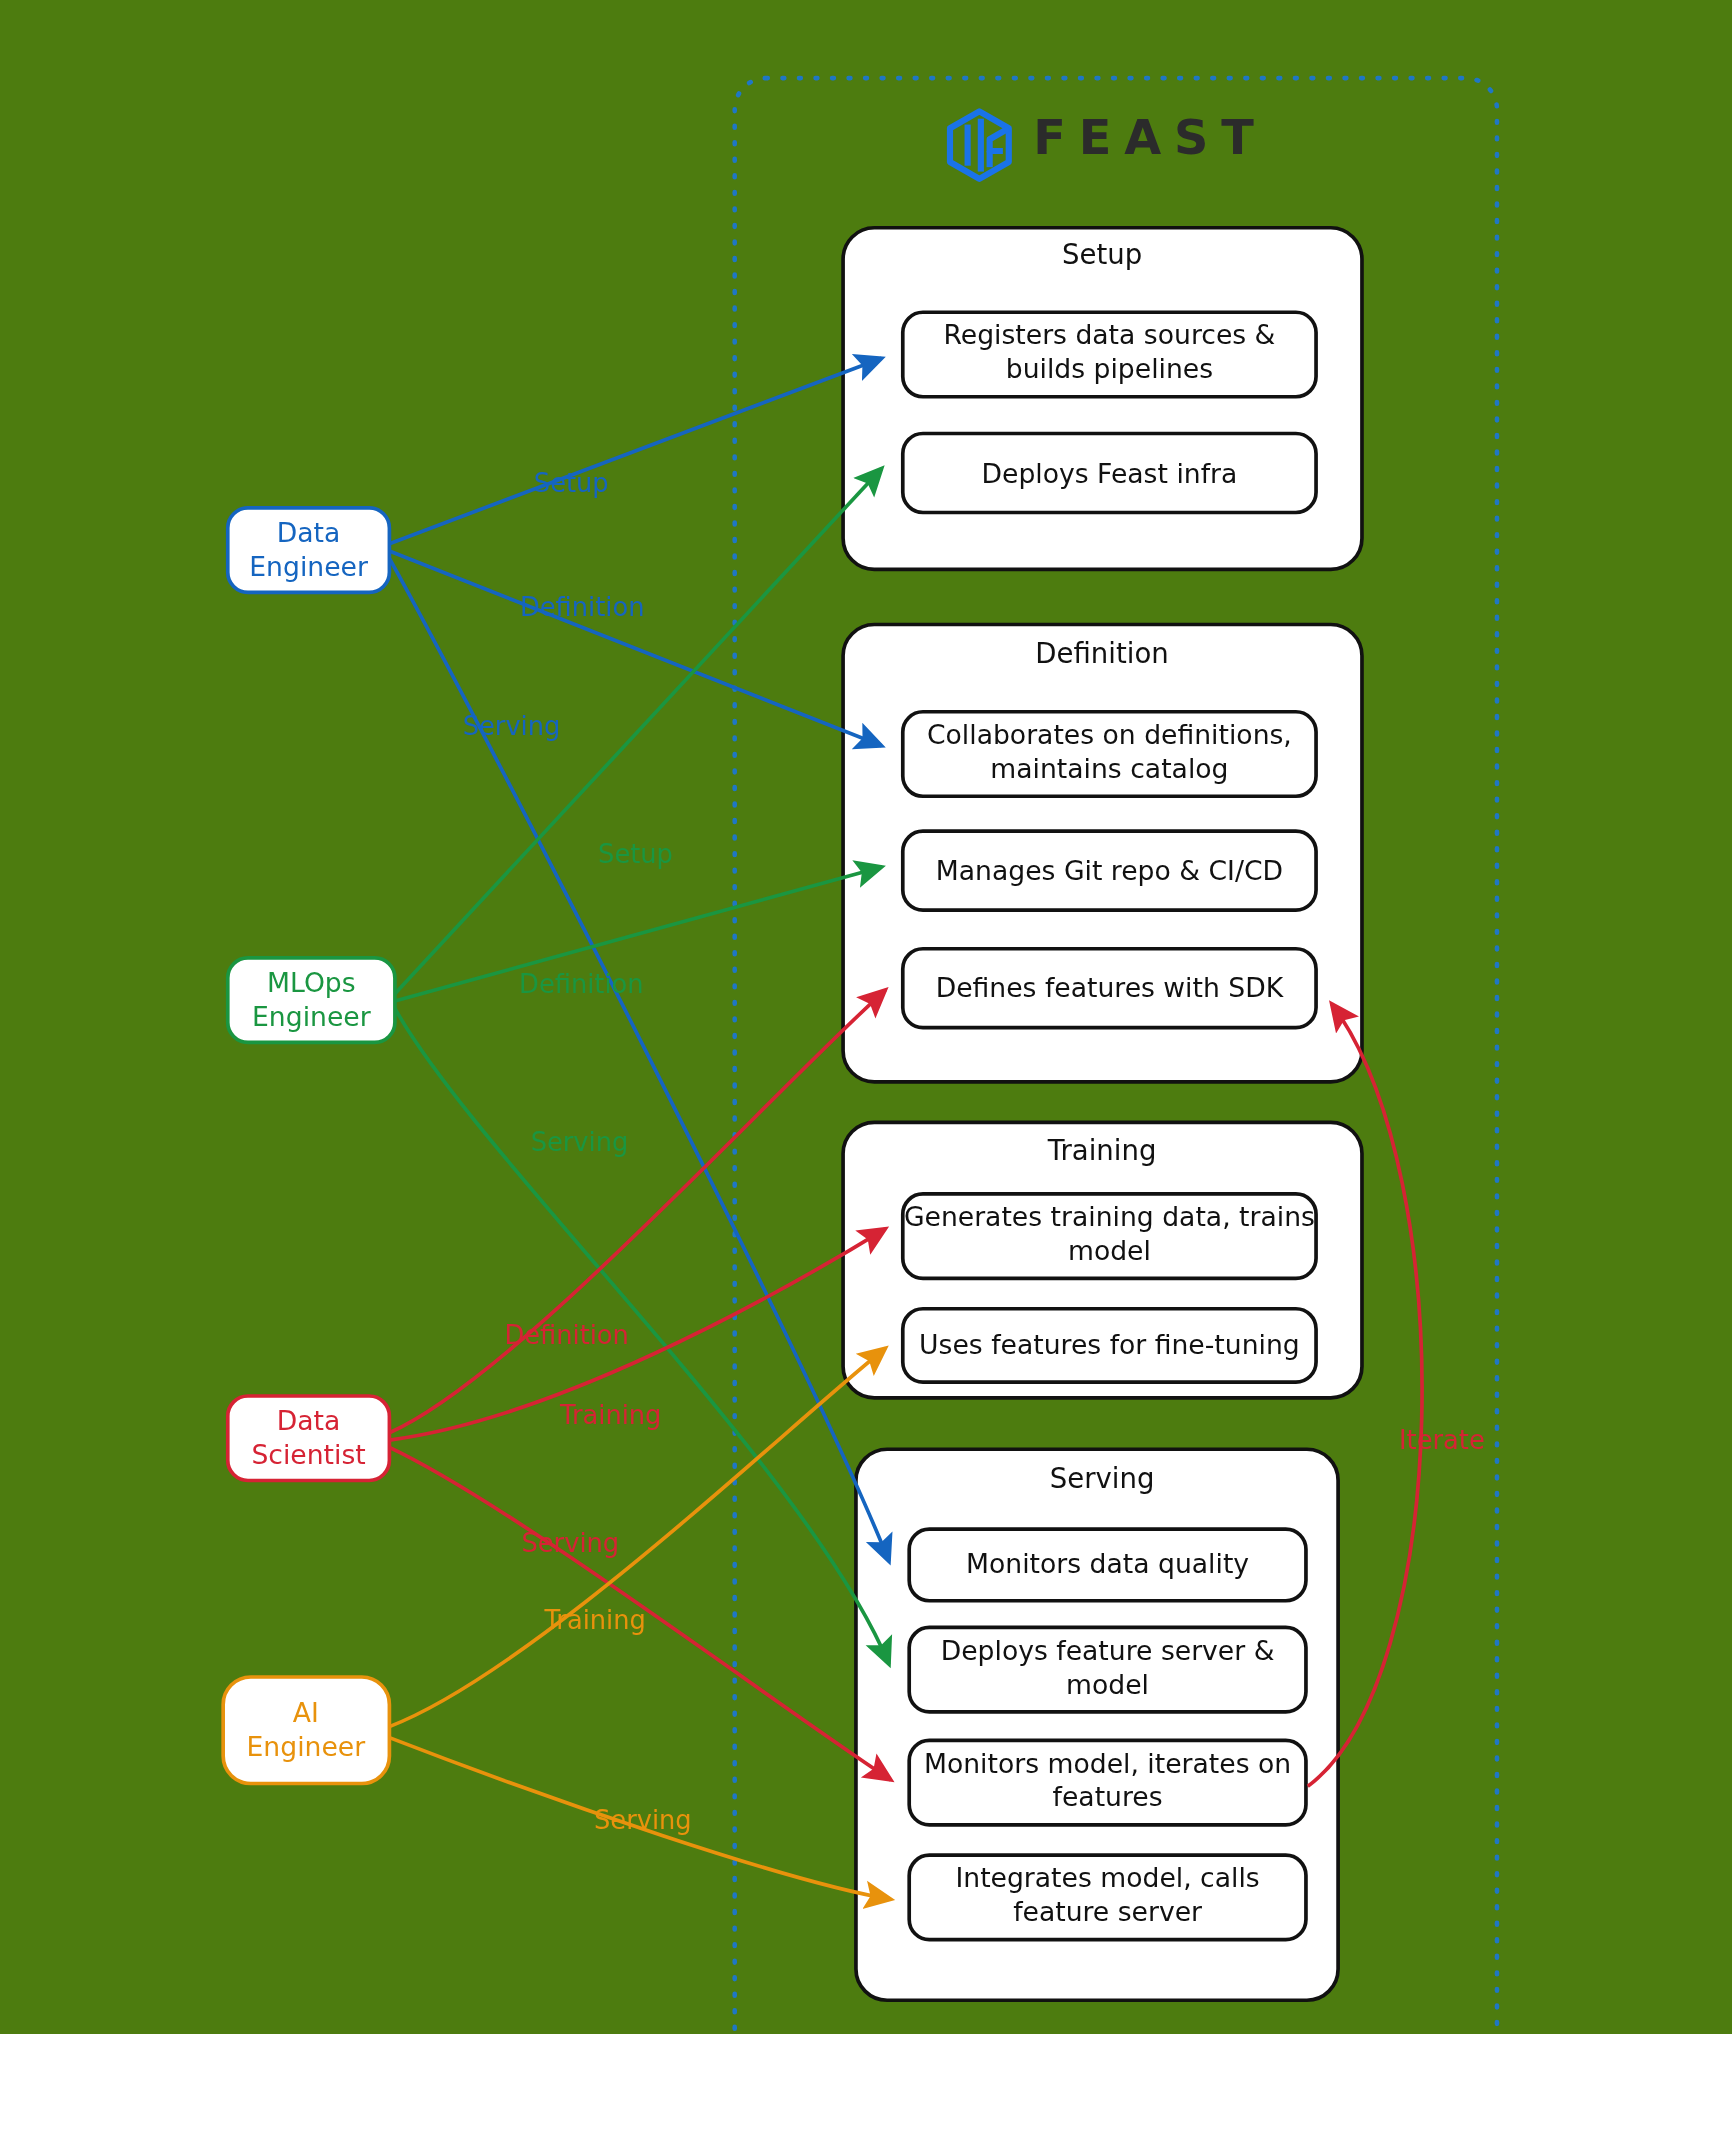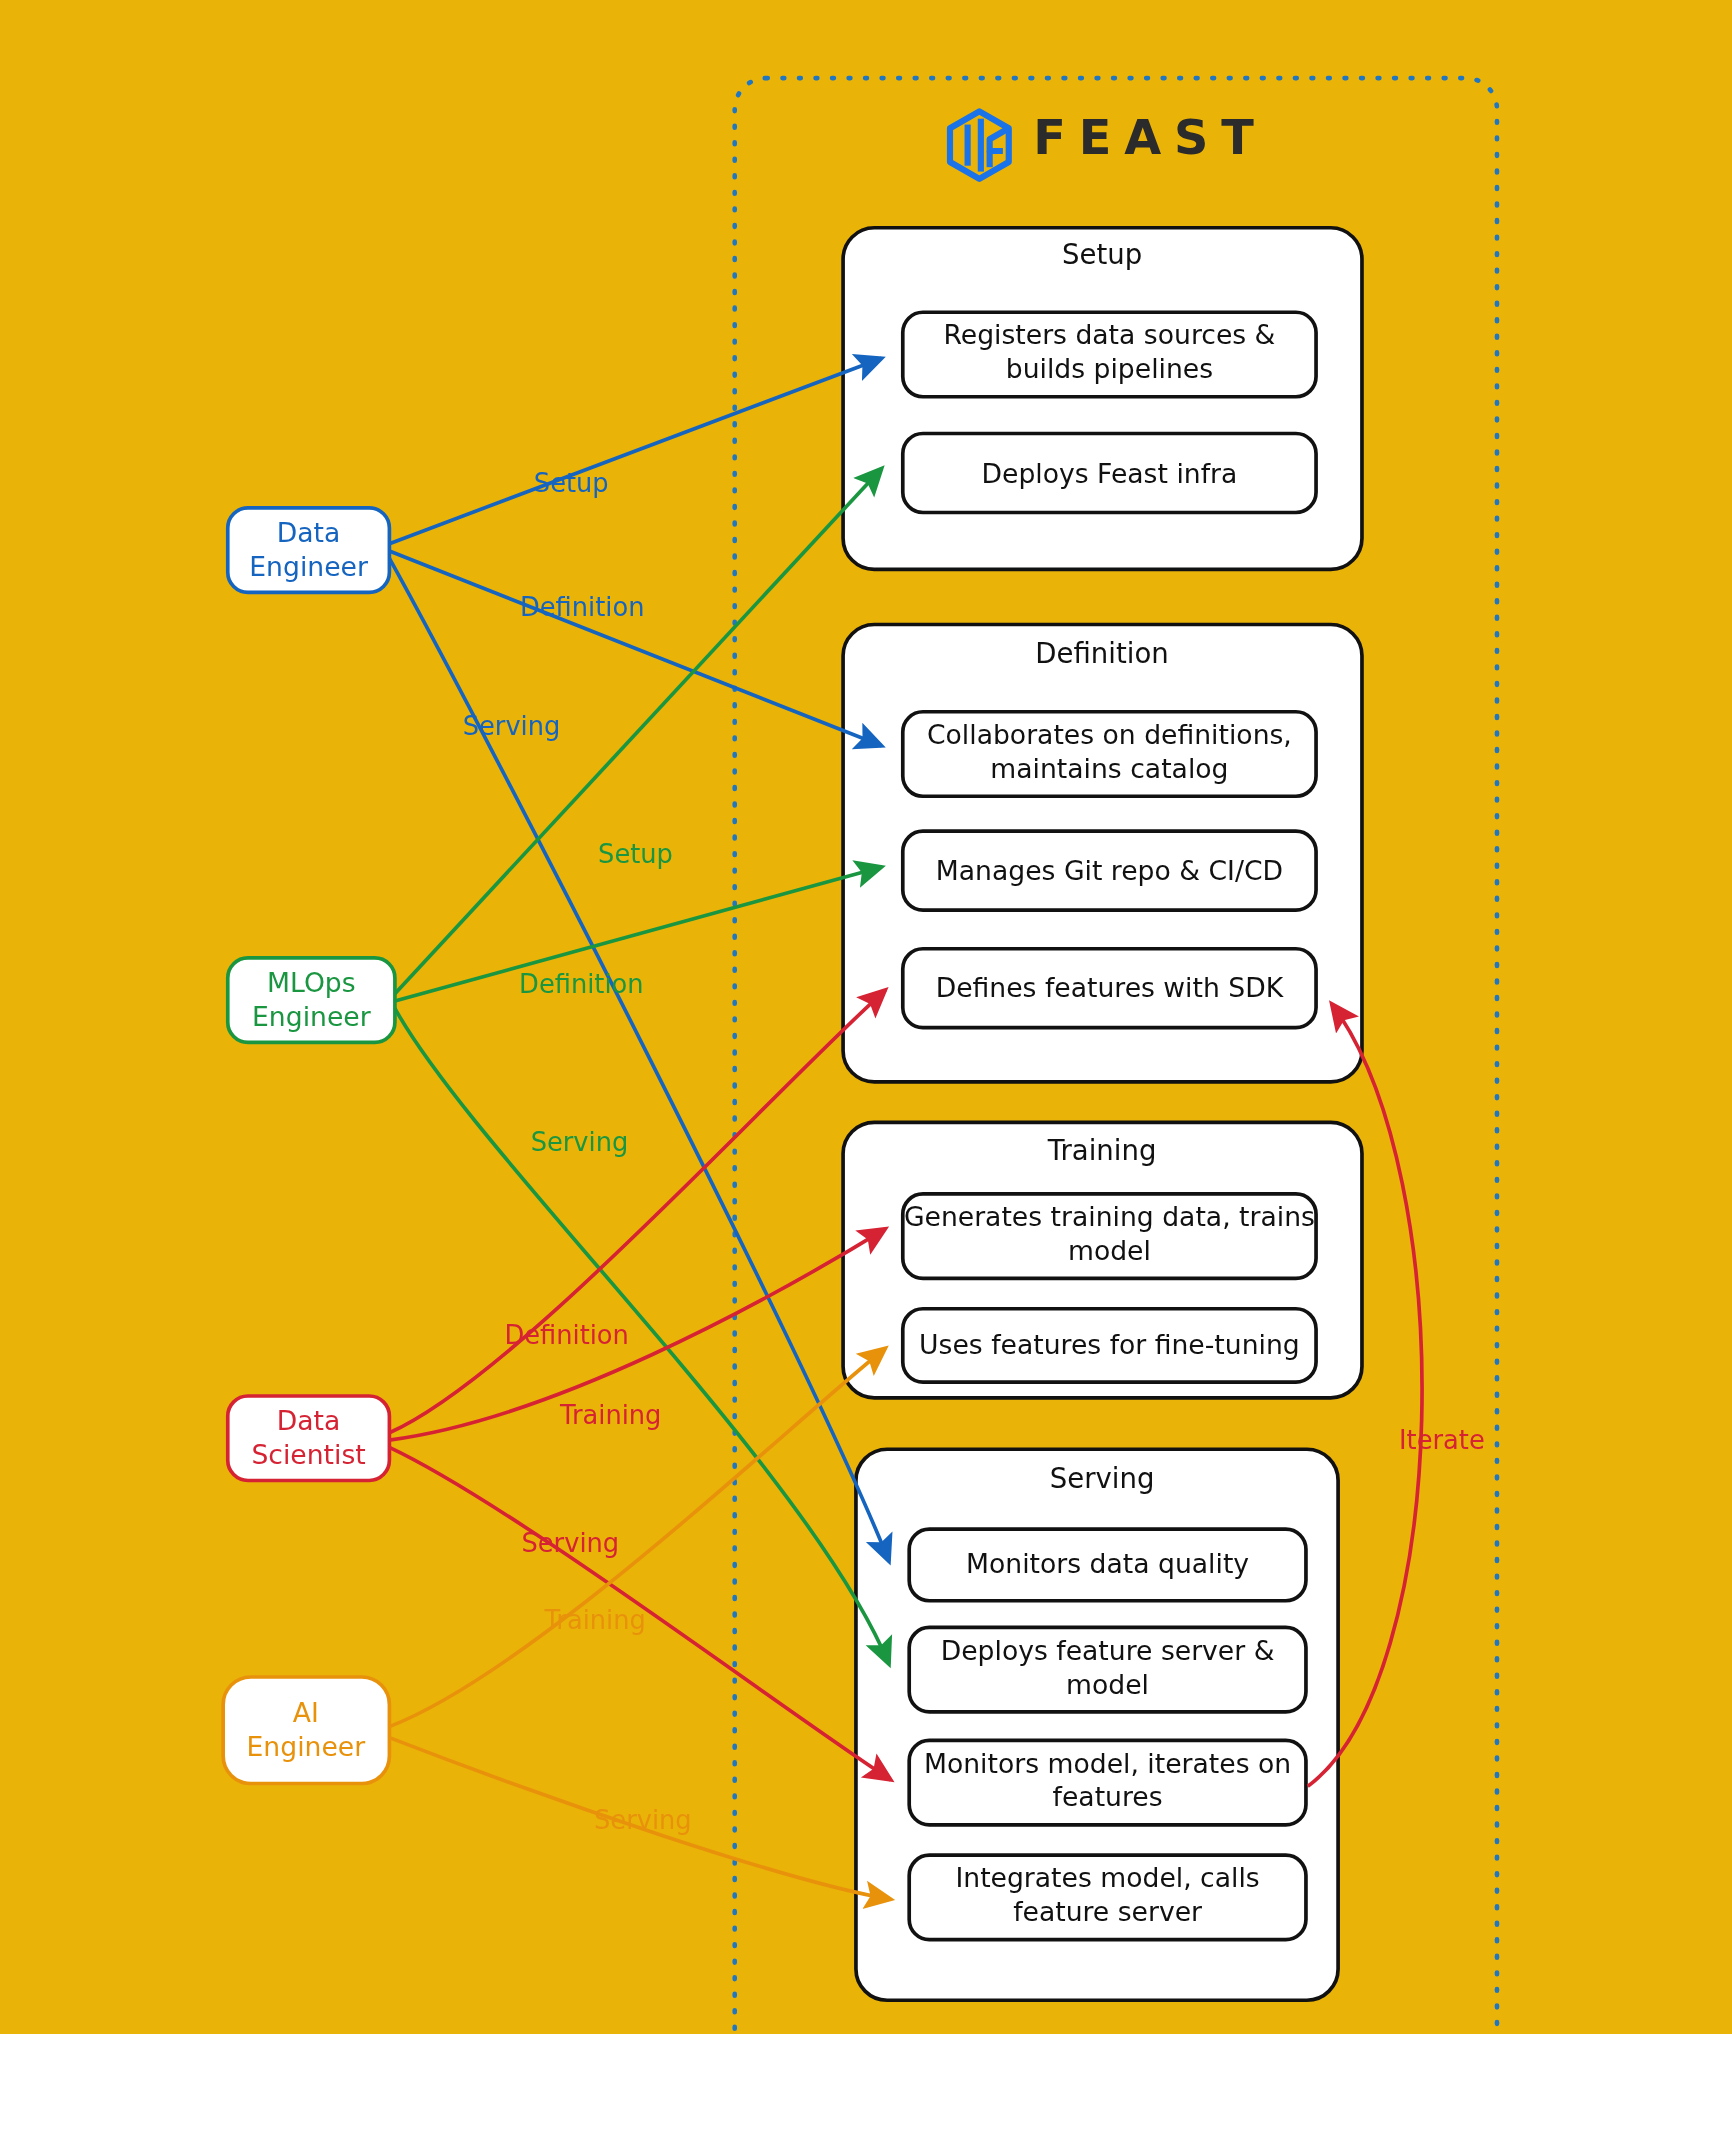--- a/index.html
+++ b/index.html
@@ -5,21 +5,21 @@
   * { box-sizing: border-box; }
   html, body {
     margin: 0; padding: 0;
     background: #ffffff;
     font-family: "DejaVu Sans", "Liberation Sans", sans-serif;
   }
   #stage {
     position: relative;
     width: 1733px;
     height: 2034px;
-    background: #eab308;
+    background: #4d7c0f;
     overflow: hidden;
   }
   svg#diagram { display: block; width: 1733px; height: 2150px; }
 
   .sec-box { fill: #ffffff; stroke: #111111; stroke-width: 4; }
   .item-box { fill: #ffffff; stroke: #111111; stroke-width: 4; }
   .sec-title {
     font-family: "DejaVu Sans", "Liberation Sans", sans-serif;
     font-size: 30px; fill: #111111; text-anchor: middle;
   }

